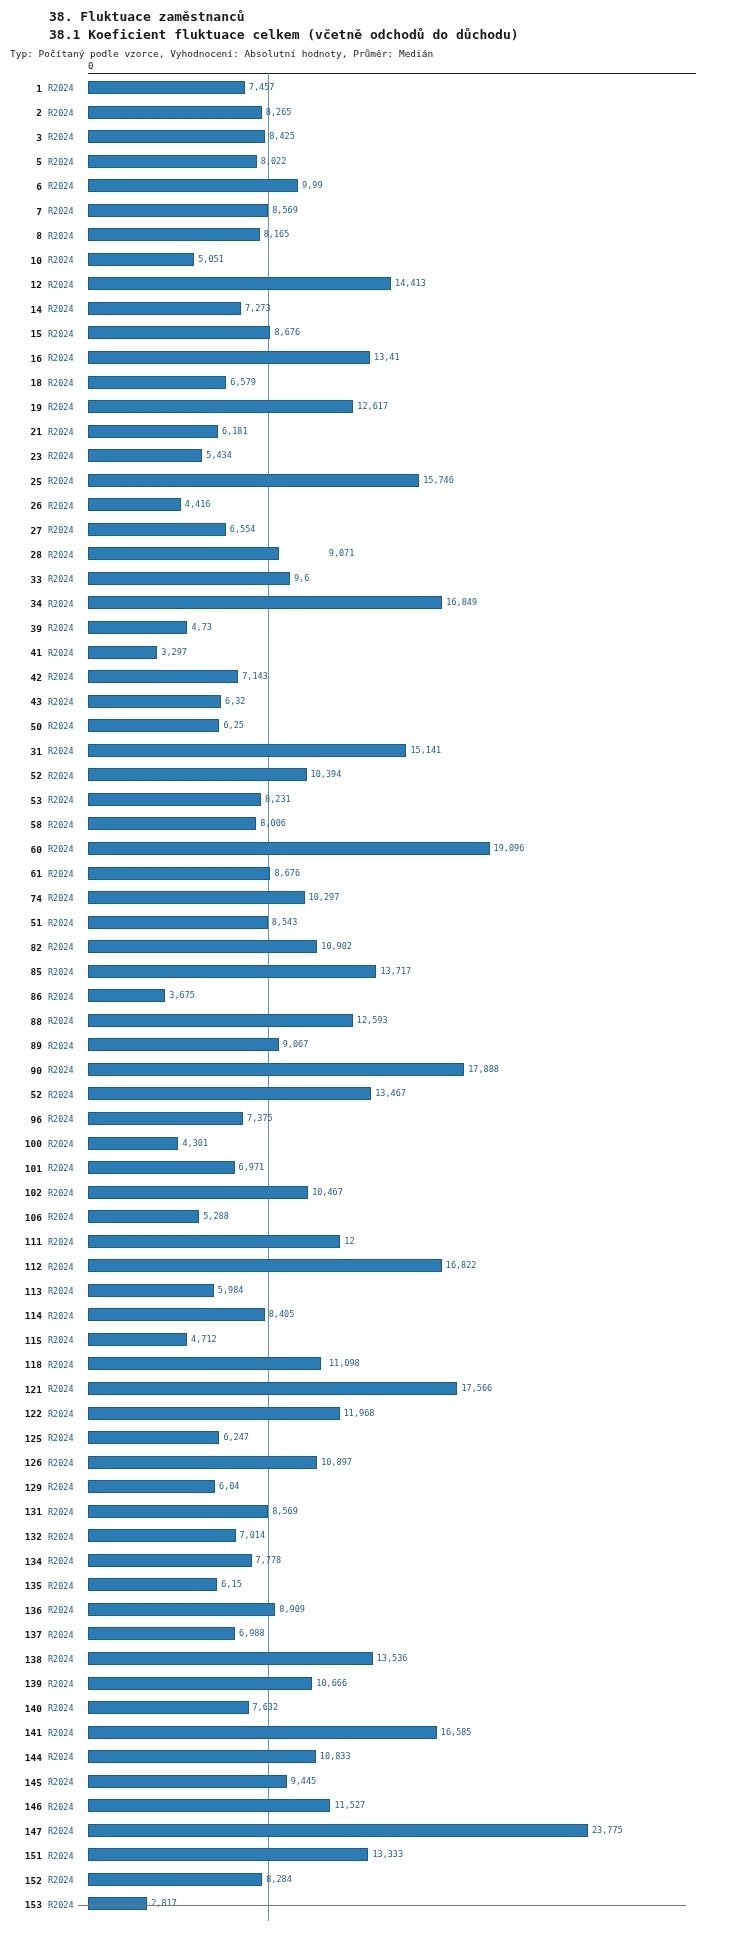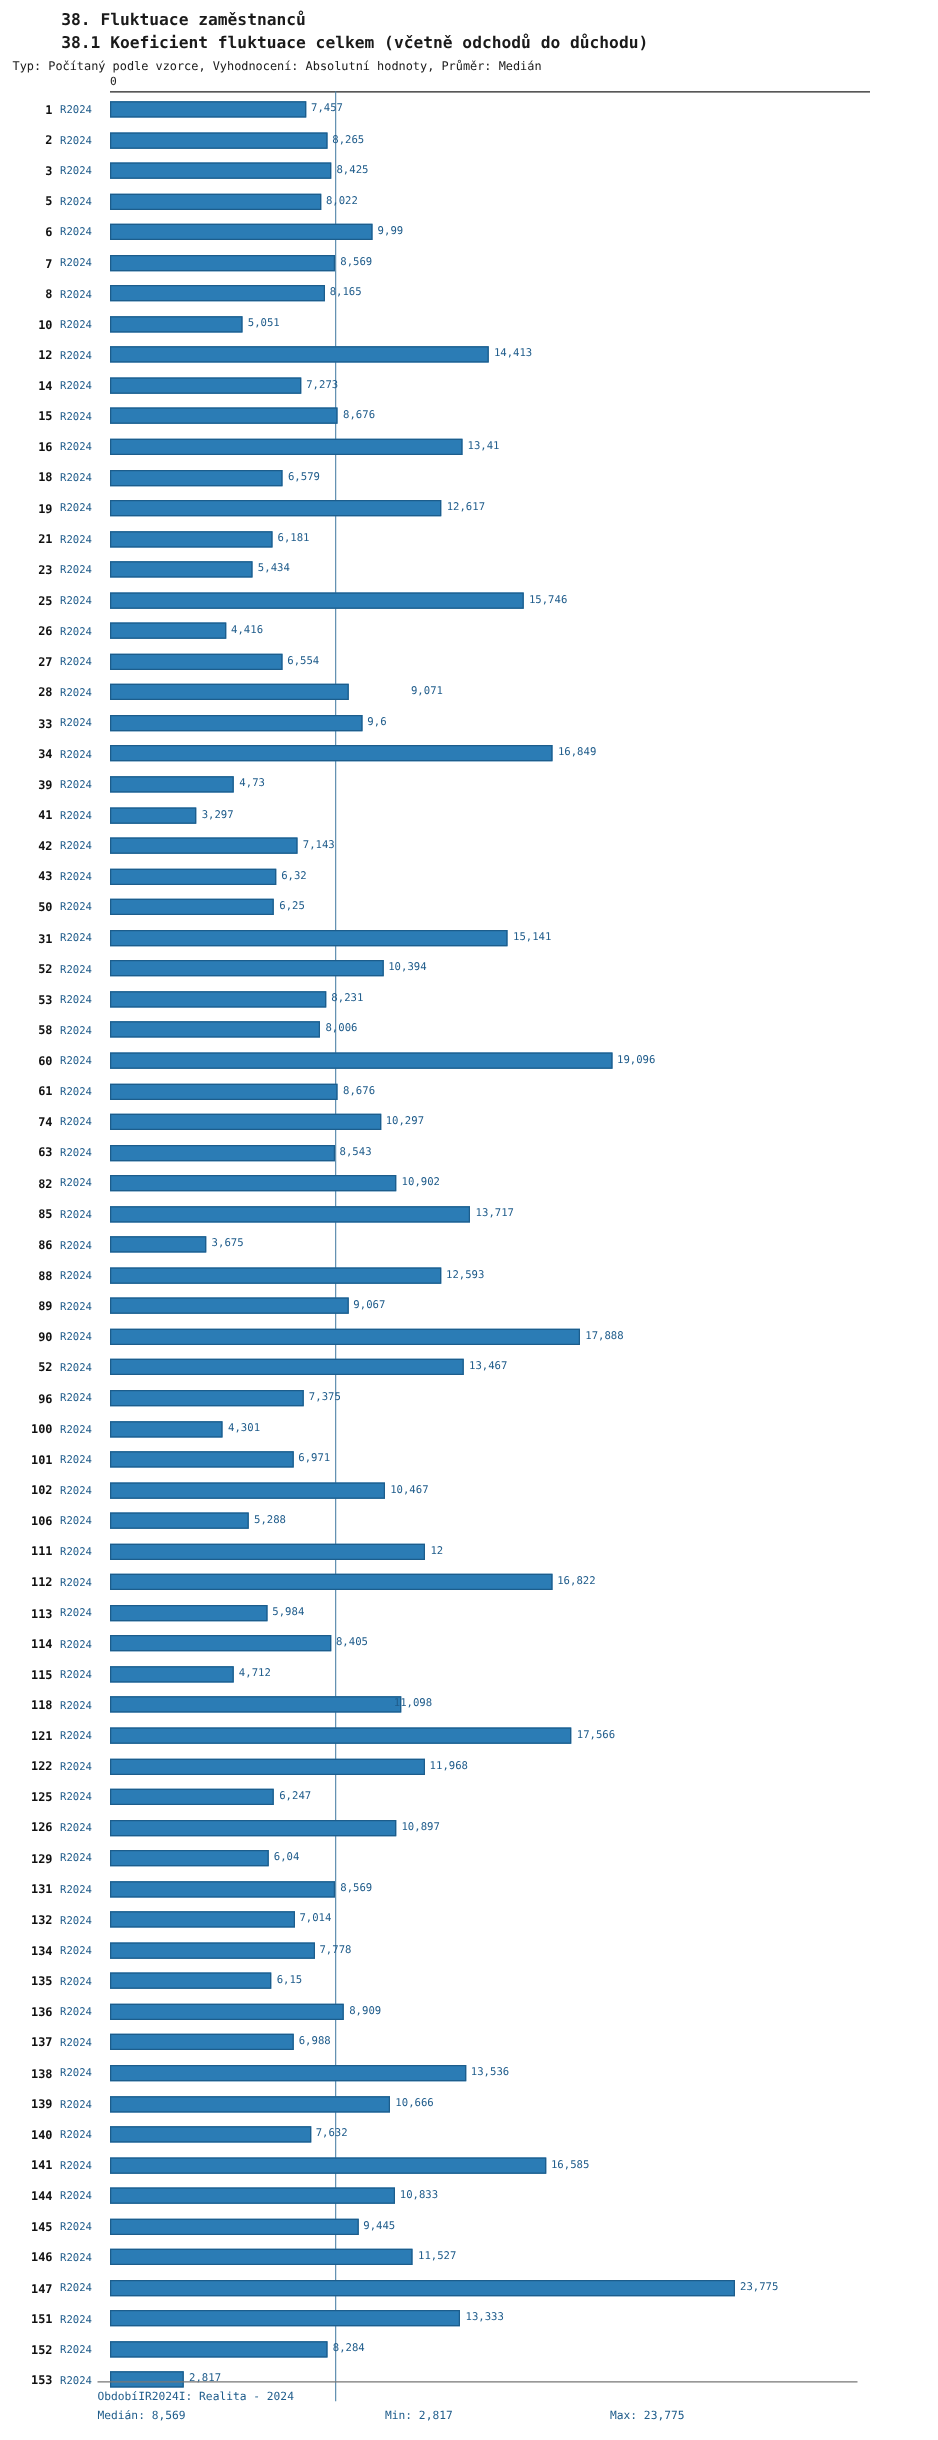--- a/index.html
+++ b/index.html
@@ -417,21 +417,21 @@
         </div>
         <div class="row">
           <div class="row-index">74</div>
           <div class="row-series">R2024</div>
           <div class="bar-area">
             <div class="bar" style="width: 216.551px; background: rgb(43, 124, 181); border-color: rgb(28, 93, 140);"></div>
             <div class="bar-value" style="left: 220.551px; color: rgb(31, 92, 139);">10,297</div>
           </div>
         </div>
         <div class="row">
-          <div class="row-index">63</div>
+          <div class="row-index">51</div>
           <div class="row-series">R2024</div>
           <div class="bar-area">
             <div class="bar" style="width: 179.664px; background: rgb(43, 124, 181); border-color: rgb(28, 93, 140);"></div>
             <div class="bar-value" style="left: 183.664px; color: rgb(31, 92, 139);">8,543</div>
           </div>
         </div>
         <div class="row">
           <div class="row-index">82</div>
           <div class="row-series">R2024</div>
           <div class="bar-area">
@@ -565,21 +565,21 @@
           <div class="bar-area">
             <div class="bar" style="width: 99.0957px; background: rgb(43, 124, 181); border-color: rgb(28, 93, 140);"></div>
             <div class="bar-value" style="left: 103.096px; color: rgb(31, 92, 139);">4,712</div>
           </div>
         </div>
         <div class="row">
           <div class="row-index">118</div>
           <div class="row-series">R2024</div>
           <div class="bar-area">
             <div class="bar" style="width: 233.396px; background: rgb(43, 124, 181); border-color: rgb(28, 93, 140);"></div>
-            <div class="bar-value" style="left: 227px; color: rgb(31, 92, 139);">11,098</div>
+            <div class="bar-value" style="left: 241px; color: rgb(31, 92, 139);">11,098</div>
           </div>
         </div>
         <div class="row">
           <div class="row-index">121</div>
           <div class="row-series">R2024</div>
           <div class="bar-area">
             <div class="bar" style="width: 369.422px; background: rgb(43, 124, 181); border-color: rgb(28, 93, 140);"></div>
             <div class="bar-value" style="left: 373.422px; color: rgb(31, 92, 139);">17,566</div>
           </div>
         </div>
@@ -749,22 +749,14 @@
           <div class="bar-area">
             <div class="bar" style="width: 59.2429px; background: rgb(43, 124, 181); border-color: rgb(28, 93, 140);"></div>
             <div class="bar-value" style="left: 63.2429px; color: rgb(31, 92, 139);">2,817</div>
           </div>
         </div>
       </div>
   </div>
 
   <div class="axis-bottom"></div>
 
-  <div class="footer">
-    <div class="line1">ObdobíIR2024I: Realita - 2024</div>
-    <div class="line2">
-      <div class="f-med">Medián: 8,569</div>
-      <div class="f-min">Min: 2,817</div>
-      <div class="f-max">Max: 23,775</div>
-    </div>
-  </div>
 
 </div>
 
 </body></html>

